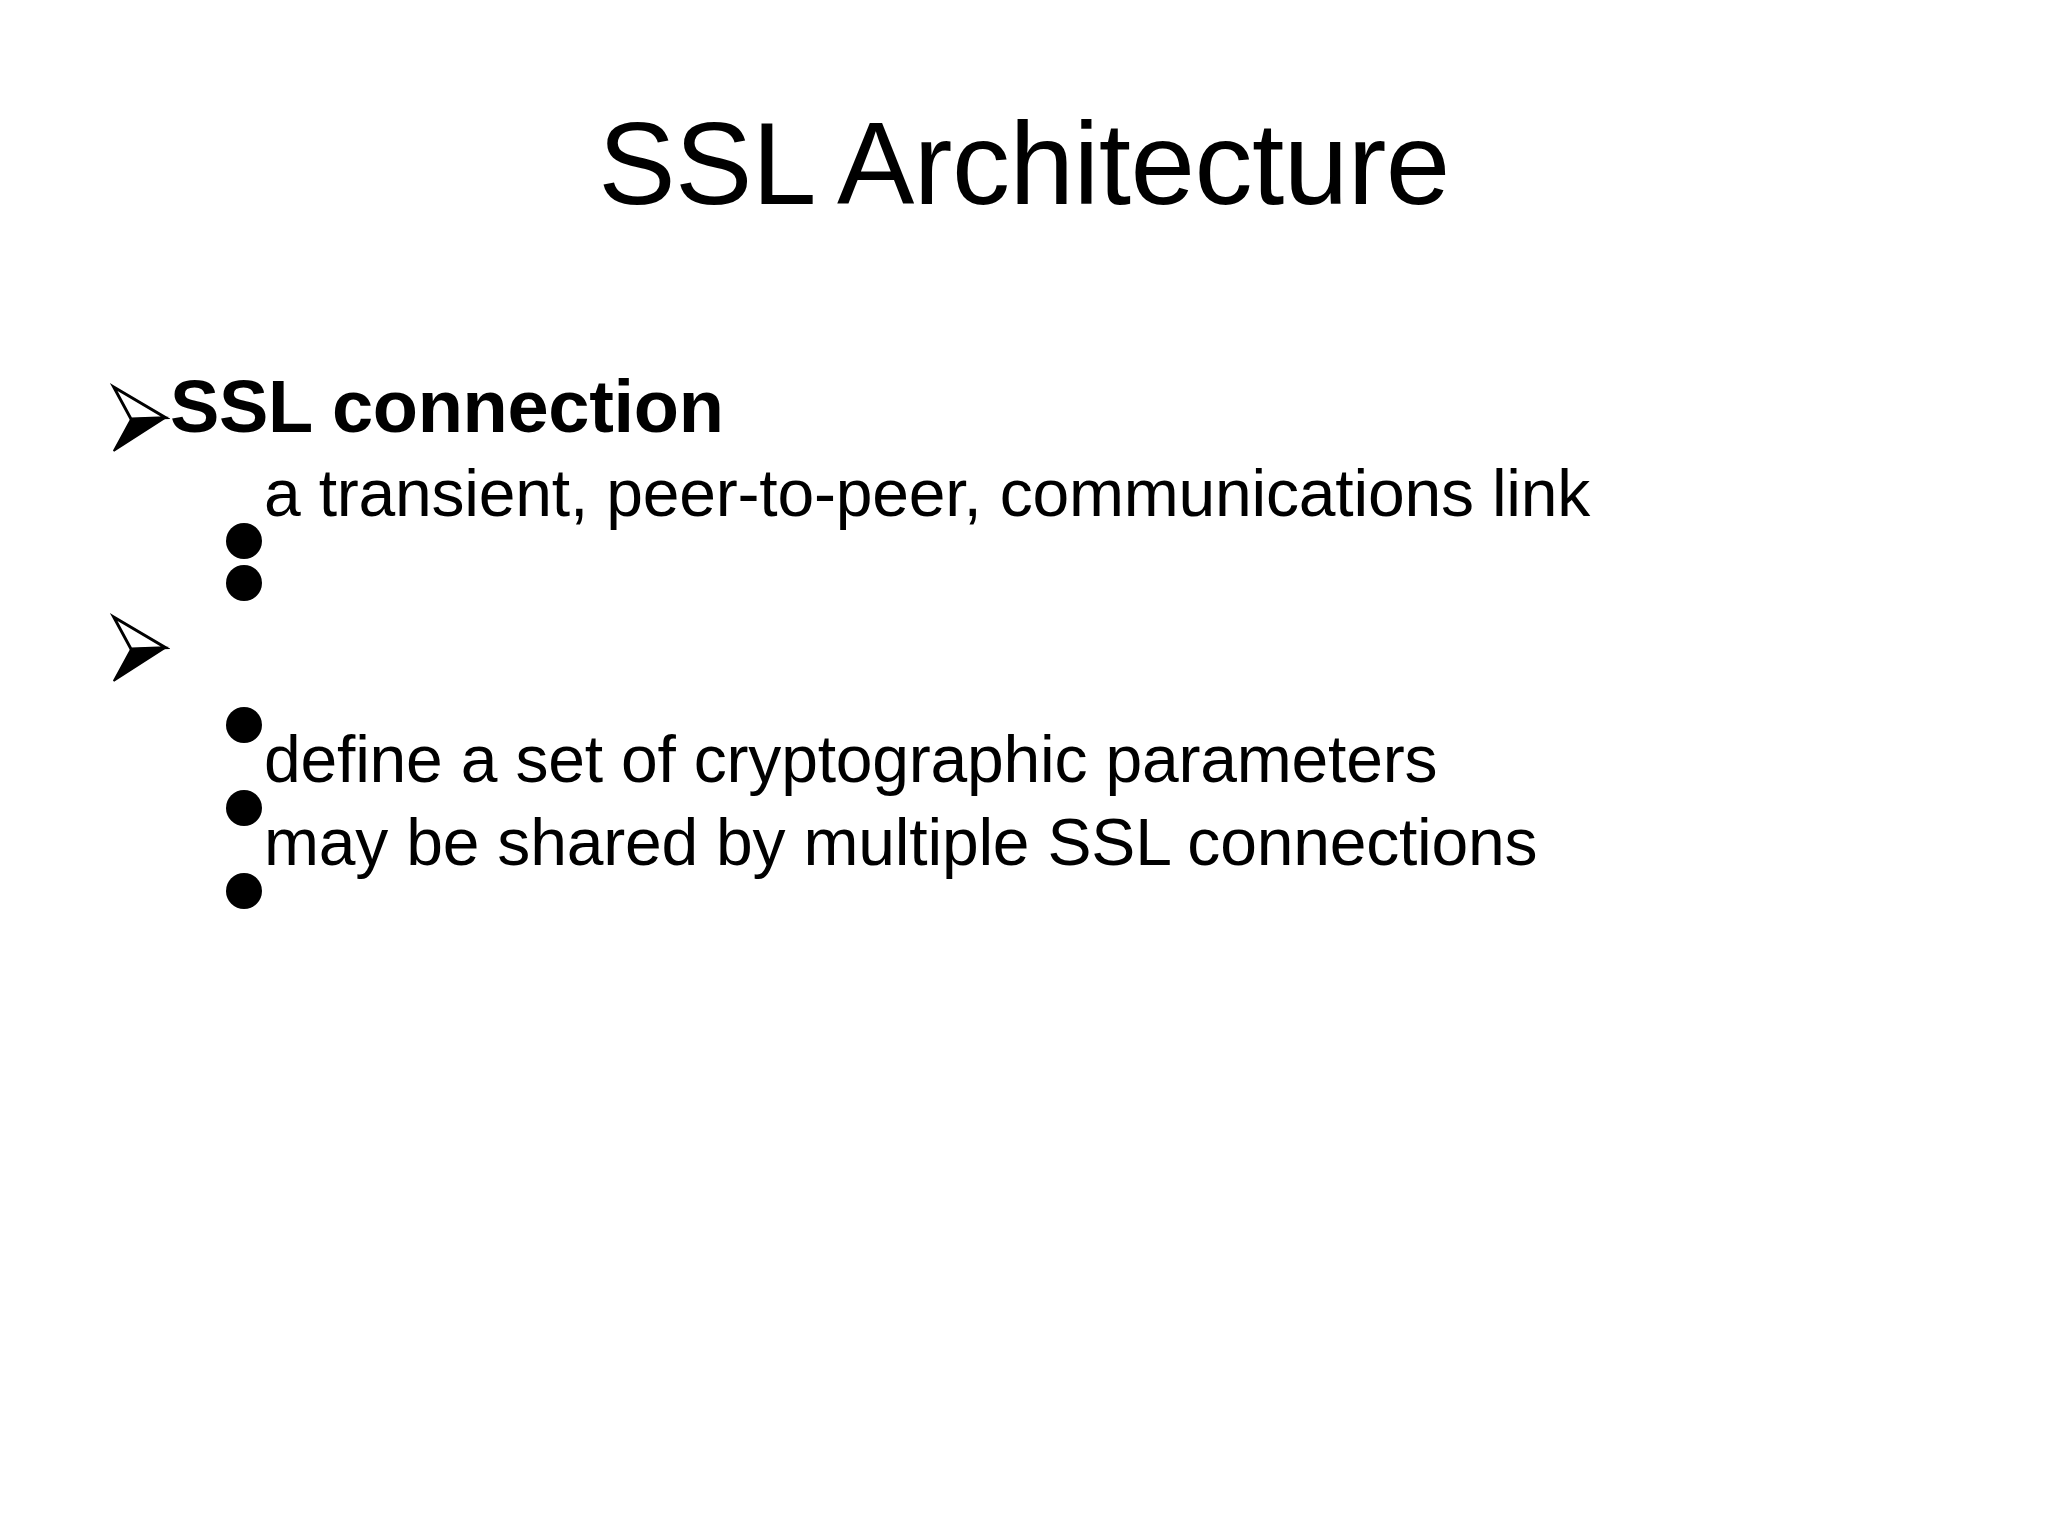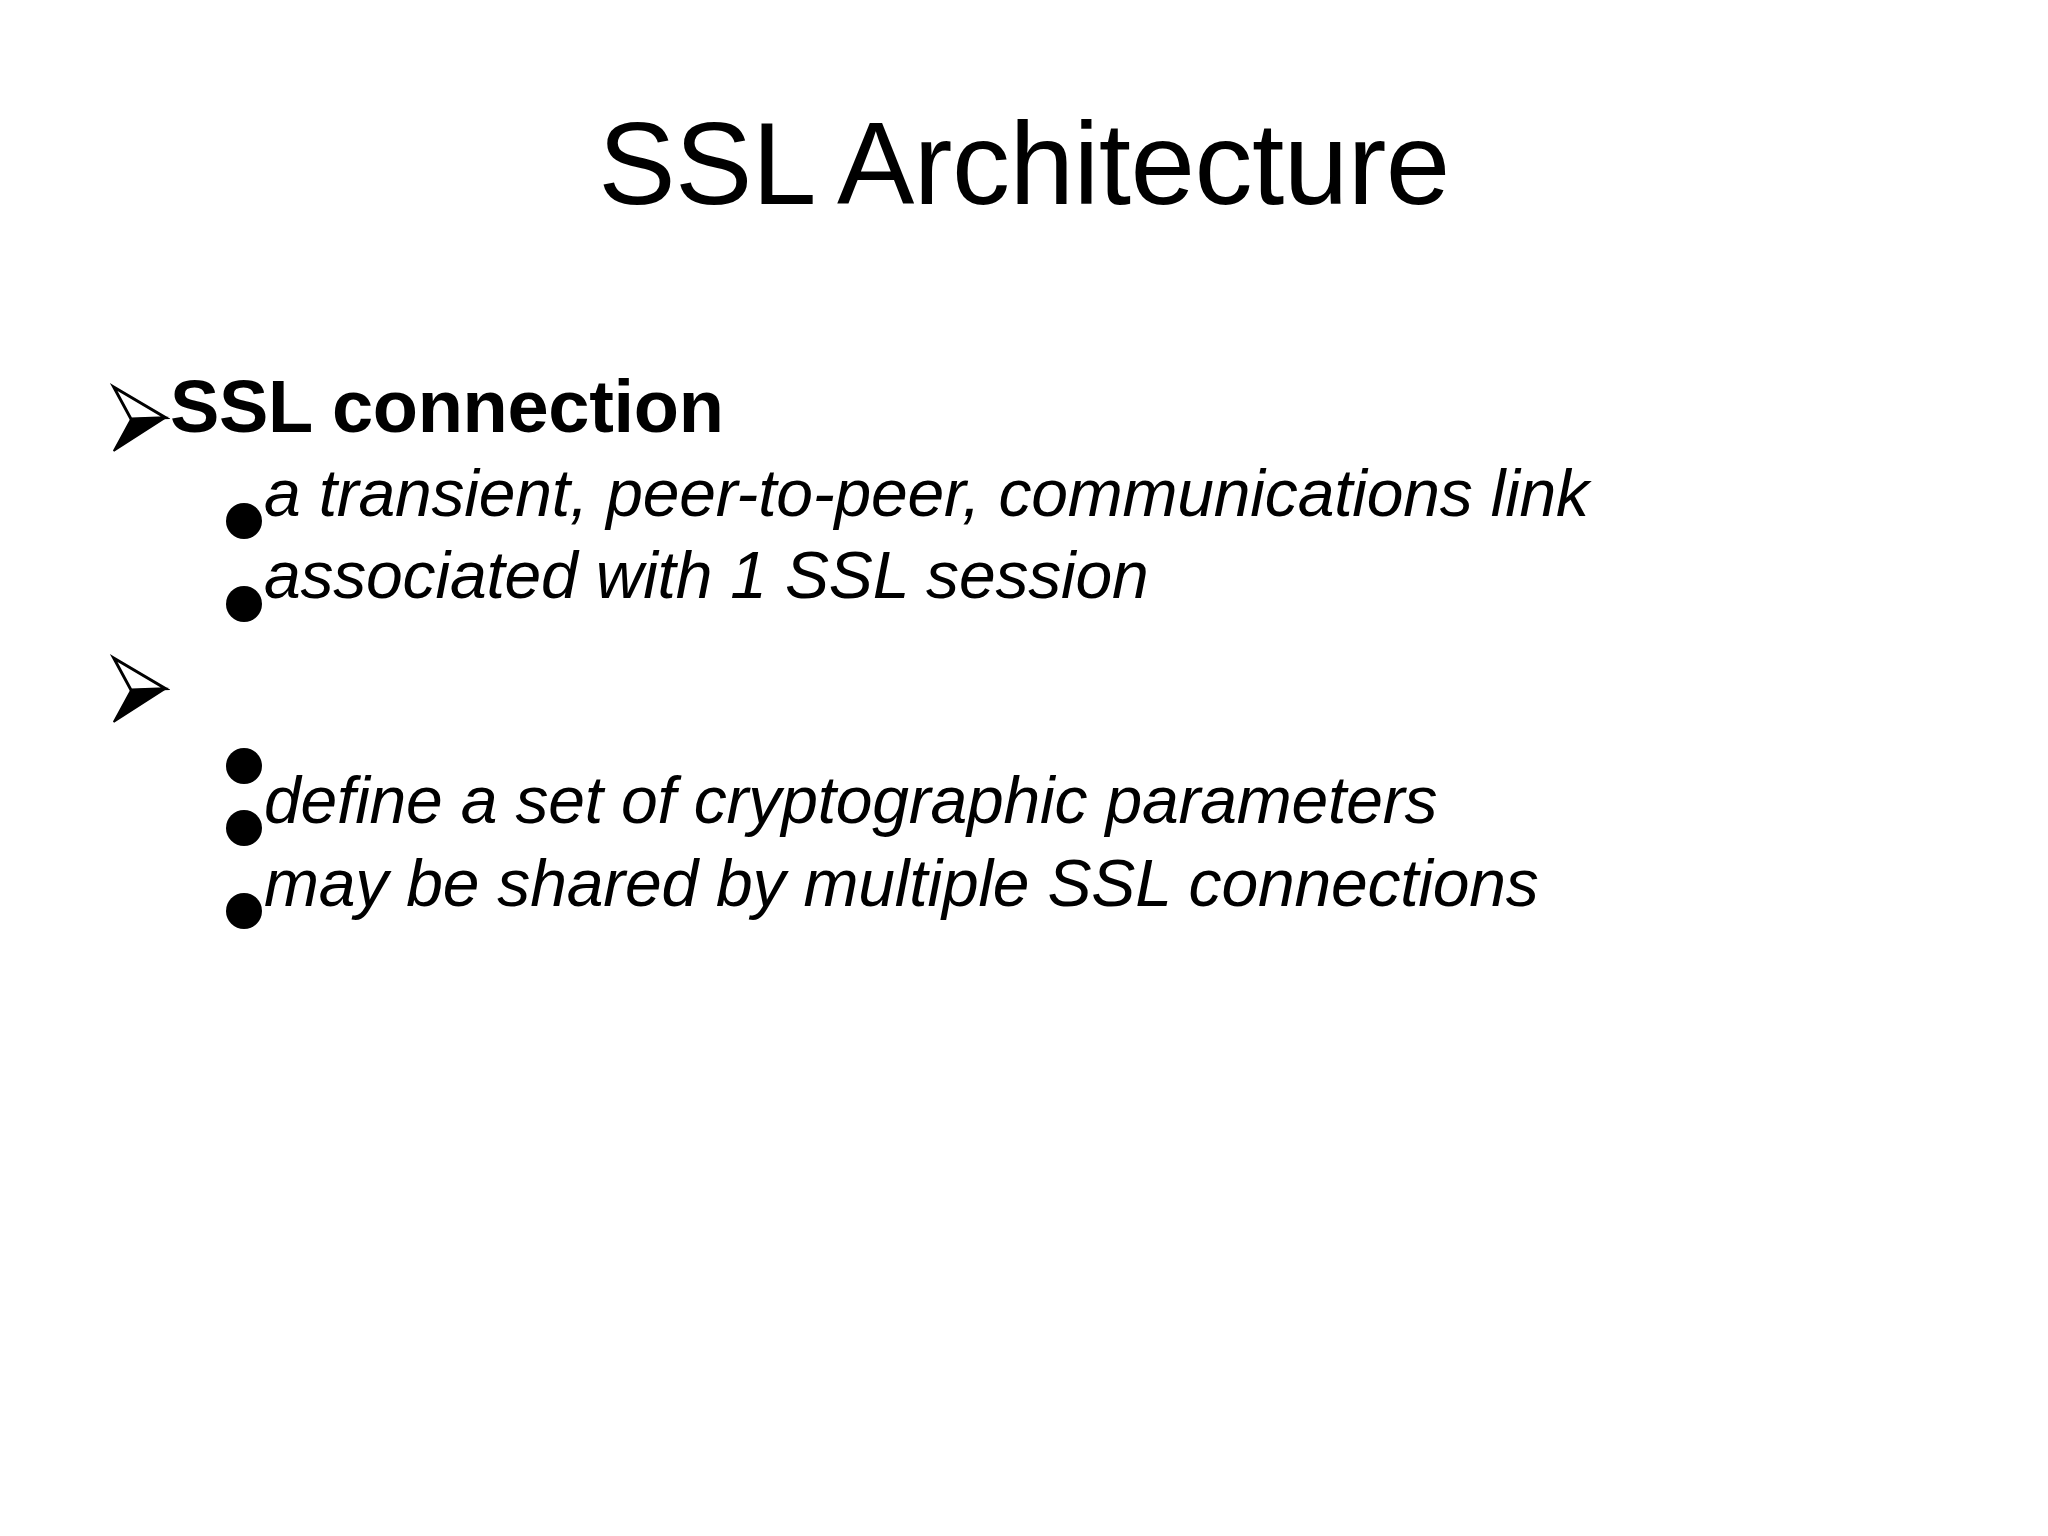--- a/index.html
+++ b/index.html
@@ -69,24 +69,23 @@
     white-space: nowrap;
   }
 
   
   .lvl2-group {
     margin: 0;
     padding: 0;
   }
   .lvl2 {
     display: flex;
-    align-items: center;
+    align-items: flex-end;
     margin: 6px 0 6px 0;
     padding-left: 118px;
-    font-style: italic;
   }
   .lvl2 .bullet-dot {
     flex: 0 0 auto;
     width: 36px;
     height: 36px;
     border-radius: 50%;
     background: #000000;
     position: relative;
     top: 28px;
     margin-right: 2px;
@@ -123,21 +122,20 @@
       <span class="lvl1-text">SSL connection</span>
     </div>
 
     <div class="lvl2-group">
       <div class="lvl2">
         <span class="bullet-dot"></span>
         <span class="lvl2-text">a transient, peer-to-peer, communications link</span>
       </div>
       <div class="lvl2">
         <span class="bullet-dot"></span>
-        <span class="lvl2-text">associated with 1 SSL session</span>
       </div>
     </div>
 
     <div class="spacer-sm"></div>
 
     <div class="lvl1">
       <span class="bullet-arrow">
         <svg viewBox="0 0 46 54" xmlns="http://www.w3.org/2000/svg" aria-hidden="true">
           <path d="M4 3 L43 26 L17 27 Z" fill="none" stroke="#000000" stroke-width="2.2" stroke-linejoin="miter"></path>
           <path d="M17 27 L43 26 L4 51 Z" fill="#000000" stroke="#000000" stroke-width="1.2" stroke-linejoin="miter"></path>

